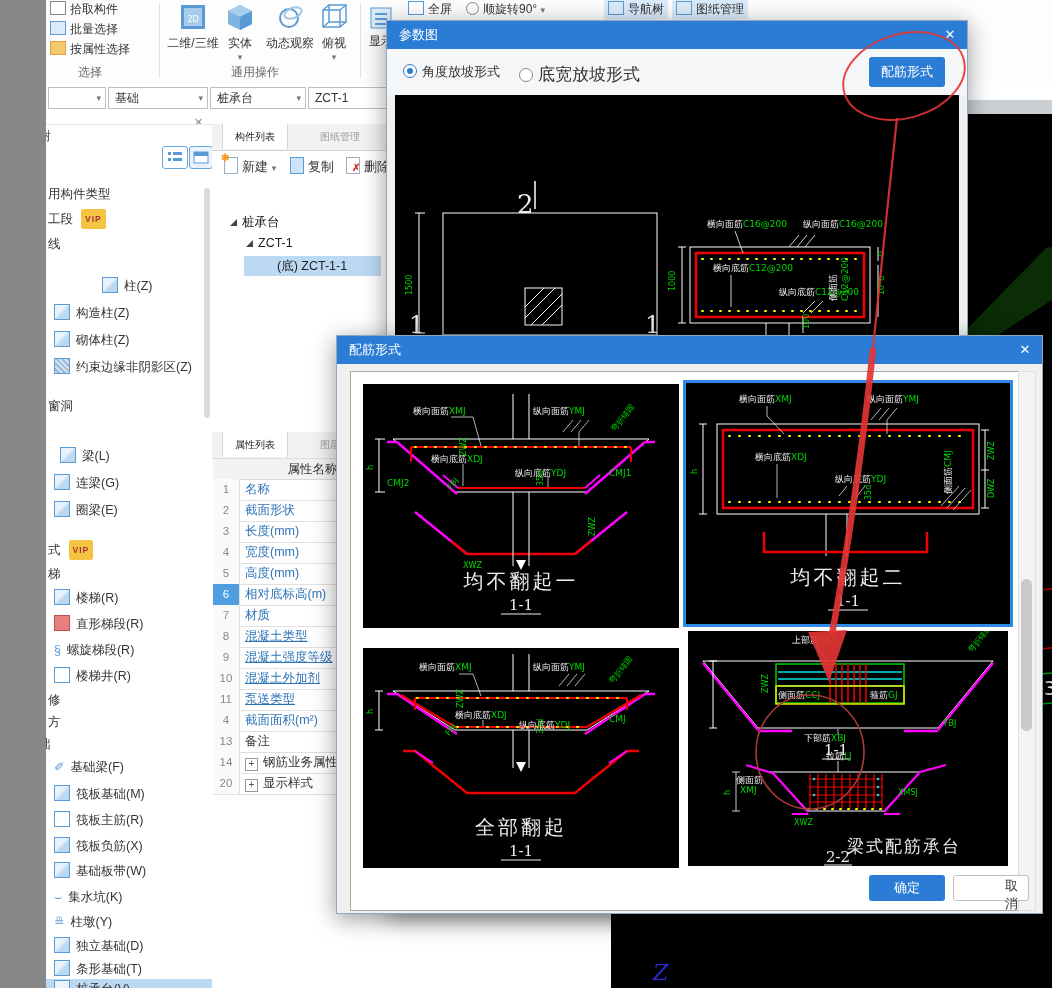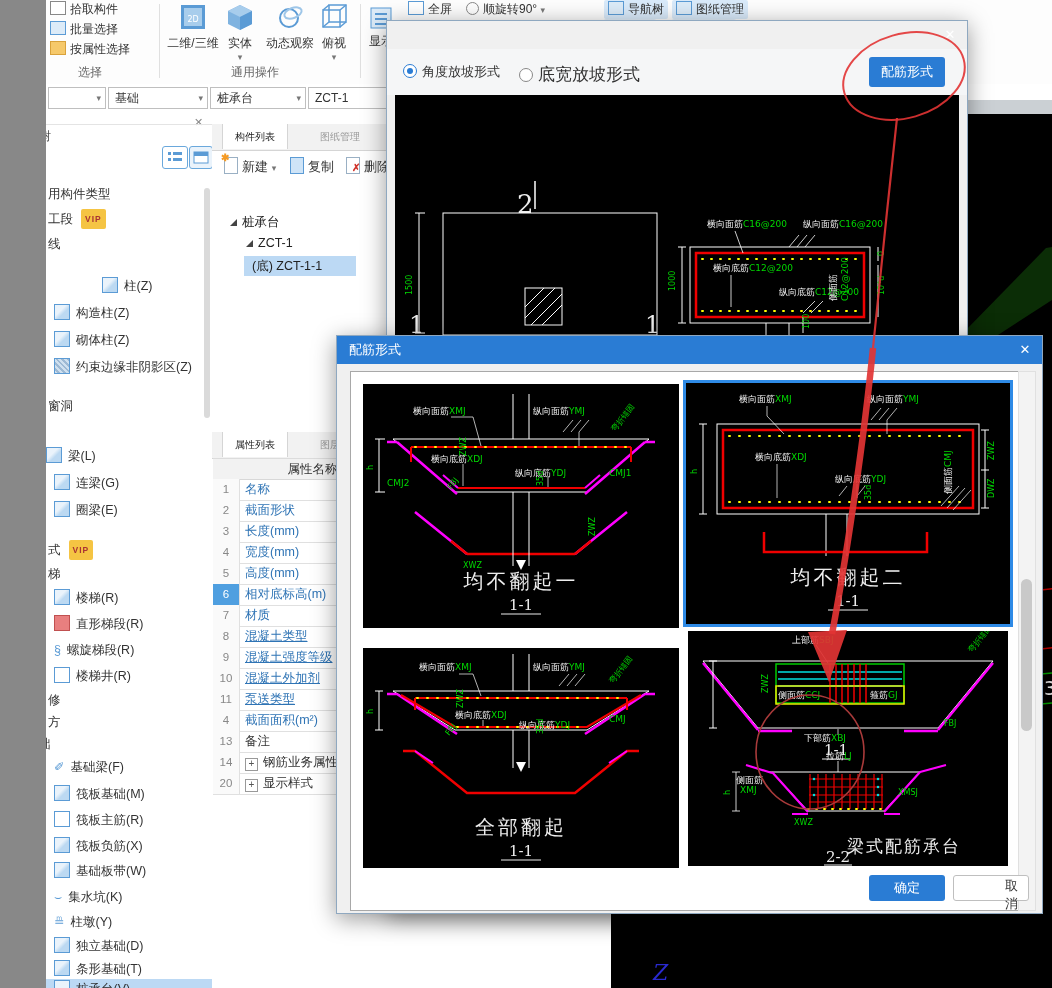--- a/index.html
+++ b/index.html
@@ -185,21 +185,21 @@
     </div>
 
     <div class="sideitem" style="left:2px;top:72px;">用构件类型</div>
     <div class="sideitem" style="left:2px;top:97px;"><span>工段</span><span class="vip">VIP</span></div>
     <div class="sideitem" style="left:2px;top:122px;">线</div>
     <div class="sideitem" style="left:8px;top:164px;padding-left:48px;"><span class="sicon"></span><span>柱(Z)</span></div>
     <div class="sideitem" style="left:8px;top:191px;"><span class="sicon"></span><span>构造柱(Z)</span></div>
     <div class="sideitem" style="left:8px;top:218px;"><span class="sicon"></span><span>砌体柱(Z)</span></div>
     <div class="sideitem" style="left:8px;top:245px;"><span class="sicon" style="background:repeating-linear-gradient(45deg,#cfe0ef 0 2px,#9db9d4 2px 4px);"></span><span>约束边缘非阴影区(Z)</span></div>
     <div class="sideitem" style="left:2px;top:284px;">窗洞</div>
-    <div class="sideitem" style="left:0;top:334px;"><span class="sicon"></span><span>梁(L)</span></div>
+    <div class="sideitem" style="left:14px;top:334px;"><span class="sicon"></span><span>梁(L)</span></div>
     <div class="sideitem" style="left:8px;top:361px;"><span class="sicon"></span><span>连梁(G)</span></div>
     <div class="sideitem" style="left:8px;top:388px;"><span class="sicon"></span><span>圈梁(E)</span></div>
     <div class="sideitem" style="left:2px;top:428px;"><span>式</span><span class="vip">VIP</span></div>
     <div class="sideitem" style="left:2px;top:452px;">梯</div>
     <div class="sideitem" style="left:8px;top:476px;"><span class="sicon"></span><span>楼梯(R)</span></div>
     <div class="sideitem" style="left:8px;top:502px;"><span class="sicon" style="background:#e87f7f;border-color:#c05050;"></span><span>直形梯段(R)</span></div>
     <div class="sideitem" style="left:8px;top:528px;"><span style="color:#5b9bd5;margin-right:6px;">§</span><span>螺旋梯段(R)</span></div>
     <div class="sideitem" style="left:8px;top:554px;"><span class="sicon" style="background:#fff;"></span><span>楼梯井(R)</span></div>
     <div class="sideitem" style="left:2px;top:578px;">修</div>
     <div class="sideitem" style="left:2px;top:600px;">方</div>
@@ -223,21 +223,21 @@
     <div class="tabbar" style="top:12px;">
       <div class="tab active" style="left:10px;">构件列表</div>
       <div class="tab inactive" style="left:96px;">图纸管理</div>
     </div>
     <div class="toolbtn" style="left:12px;top:45px;"><span class="pageic"><span class="badge" style="color:#f59a23;">✱</span></span><span>新建</span> <span class="caret">▾</span></div>
     <div class="toolbtn" style="left:78px;top:45px;"><span class="pageic blue"></span><span>复制</span></div>
     <div class="toolbtn" style="left:134px;top:45px;"><span class="pageic"><span class="badge" style="color:#d0342c;left:5px;top:4px;">✗</span></span><span>删除</span></div>
 
     <div class="abs" style="left:18px;top:102px;"><span class="tri"></span><span class="treelab">桩承台</span></div>
     <div class="abs" style="left:34px;top:124px;"><span class="tri"></span><span class="treelab">ZCT-1</span></div>
-    <div class="treesel" style="left:32px;top:144px;width:112px;height:20px;"><span class="treelab" style="margin-left:8px;line-height:20px;display:inline-block;">(底)  ZCT-1-1</span></div>
+    <div class="treesel" style="left:32px;top:144px;width:112px;height:20px;padding-left:25px;"><span class="treelab" style="margin-left:8px;line-height:20px;display:inline-block;">(底)  ZCT-1-1</span></div>
 
     <div class="tabbar" style="top:320px;">
       <div class="tab active" style="left:10px;">属性列表</div>
       <div class="tab inactive" style="left:96px;">图层管理</div>
     </div>
 
     <div class="ptable" style="left:1px;top:346px;width:397px;">
       <div class="phead" style="top:0;">
           <div class="t">属性名称</div>
         </div>
@@ -328,20 +328,21 @@
         <line x1="430" y1="535" x2="487" y2="529" stroke="#c80000" stroke-width="1.5"></line>
         <line x1="430" y1="560" x2="487" y2="555" stroke="#00a400" stroke-width="1.5"></line>
         <line x1="430" y1="590" x2="487" y2="585" stroke="#00a400" stroke-width="1.5"></line>
         <text x="433" y="581" fill="#f0f0f0" font-size="19">3000</text>
         <text x="42" y="866" fill="#2a2ad0" font-size="22" font-style="italic" class="serifw" style="fill:#2a2ad0;">Z</text>
       </svg>
     </div>
   </div>
 
   <div class="abs dialog" style="left:340px;top:20px;width:580px;height:890px;z-index:10;">
+    <div class="dtitle"><span>参数图</span></div>
     <div class="dclose" style="right:0;">✕</div>
     <div class="abs" style="left:0;top:28px;width:580px;height:46px;background:#f5f6f7;">
       <div class="abs" style="left:16px;top:14px;font-size:13px;"><span class="radio on"></span><span>角度放坡形式</span></div>
       <div class="abs" style="left:132px;top:14px;font-size:17px;"><span class="radio"></span><span>底宽放坡形式</span></div>
       <button class="bluebtn abs" style="left:482px;top:8px;width:76px;height:30px;">配筋形式</button>
     </div>
     <div class="cadpanel" style="left:8px;top:74px;width:564px;height:808px;">
       <svg width="564" height="808">
 
         <text x="122" y="118" class="serifw" font-size="26">2</text>

